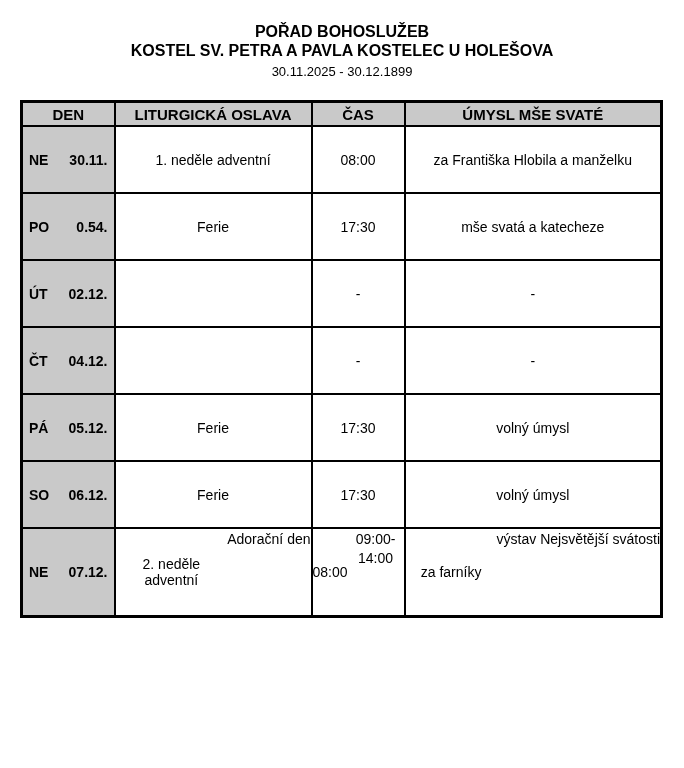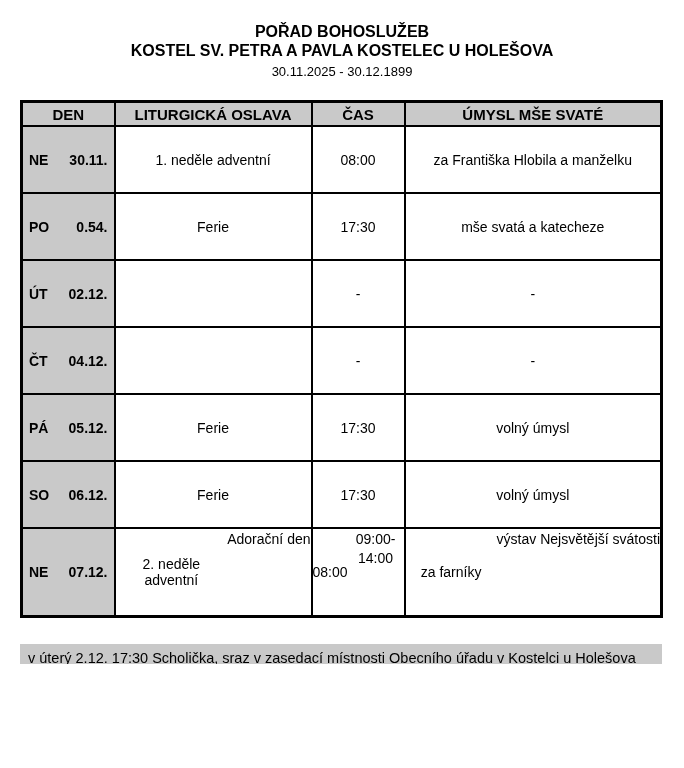--- a/index.html
+++ b/index.html
@@ -211,15 +211,14 @@
         <td class="umysl">
           <div class="stack">
             <div class="stack-top">za farníky</div>
             <div class="stack-bottom">výstav Nejsvětější svátosti</div>
           </div>
         </td>
       </tr>
     </tbody>
   </table>
 
-  <div class="footer-note">v úterý 2.12. 17:30 Scholička, sraz v zasedací místnosti Obecního úřadu v Kostelci u Holešova</div>
 
 </div>
 
 </body></html>

